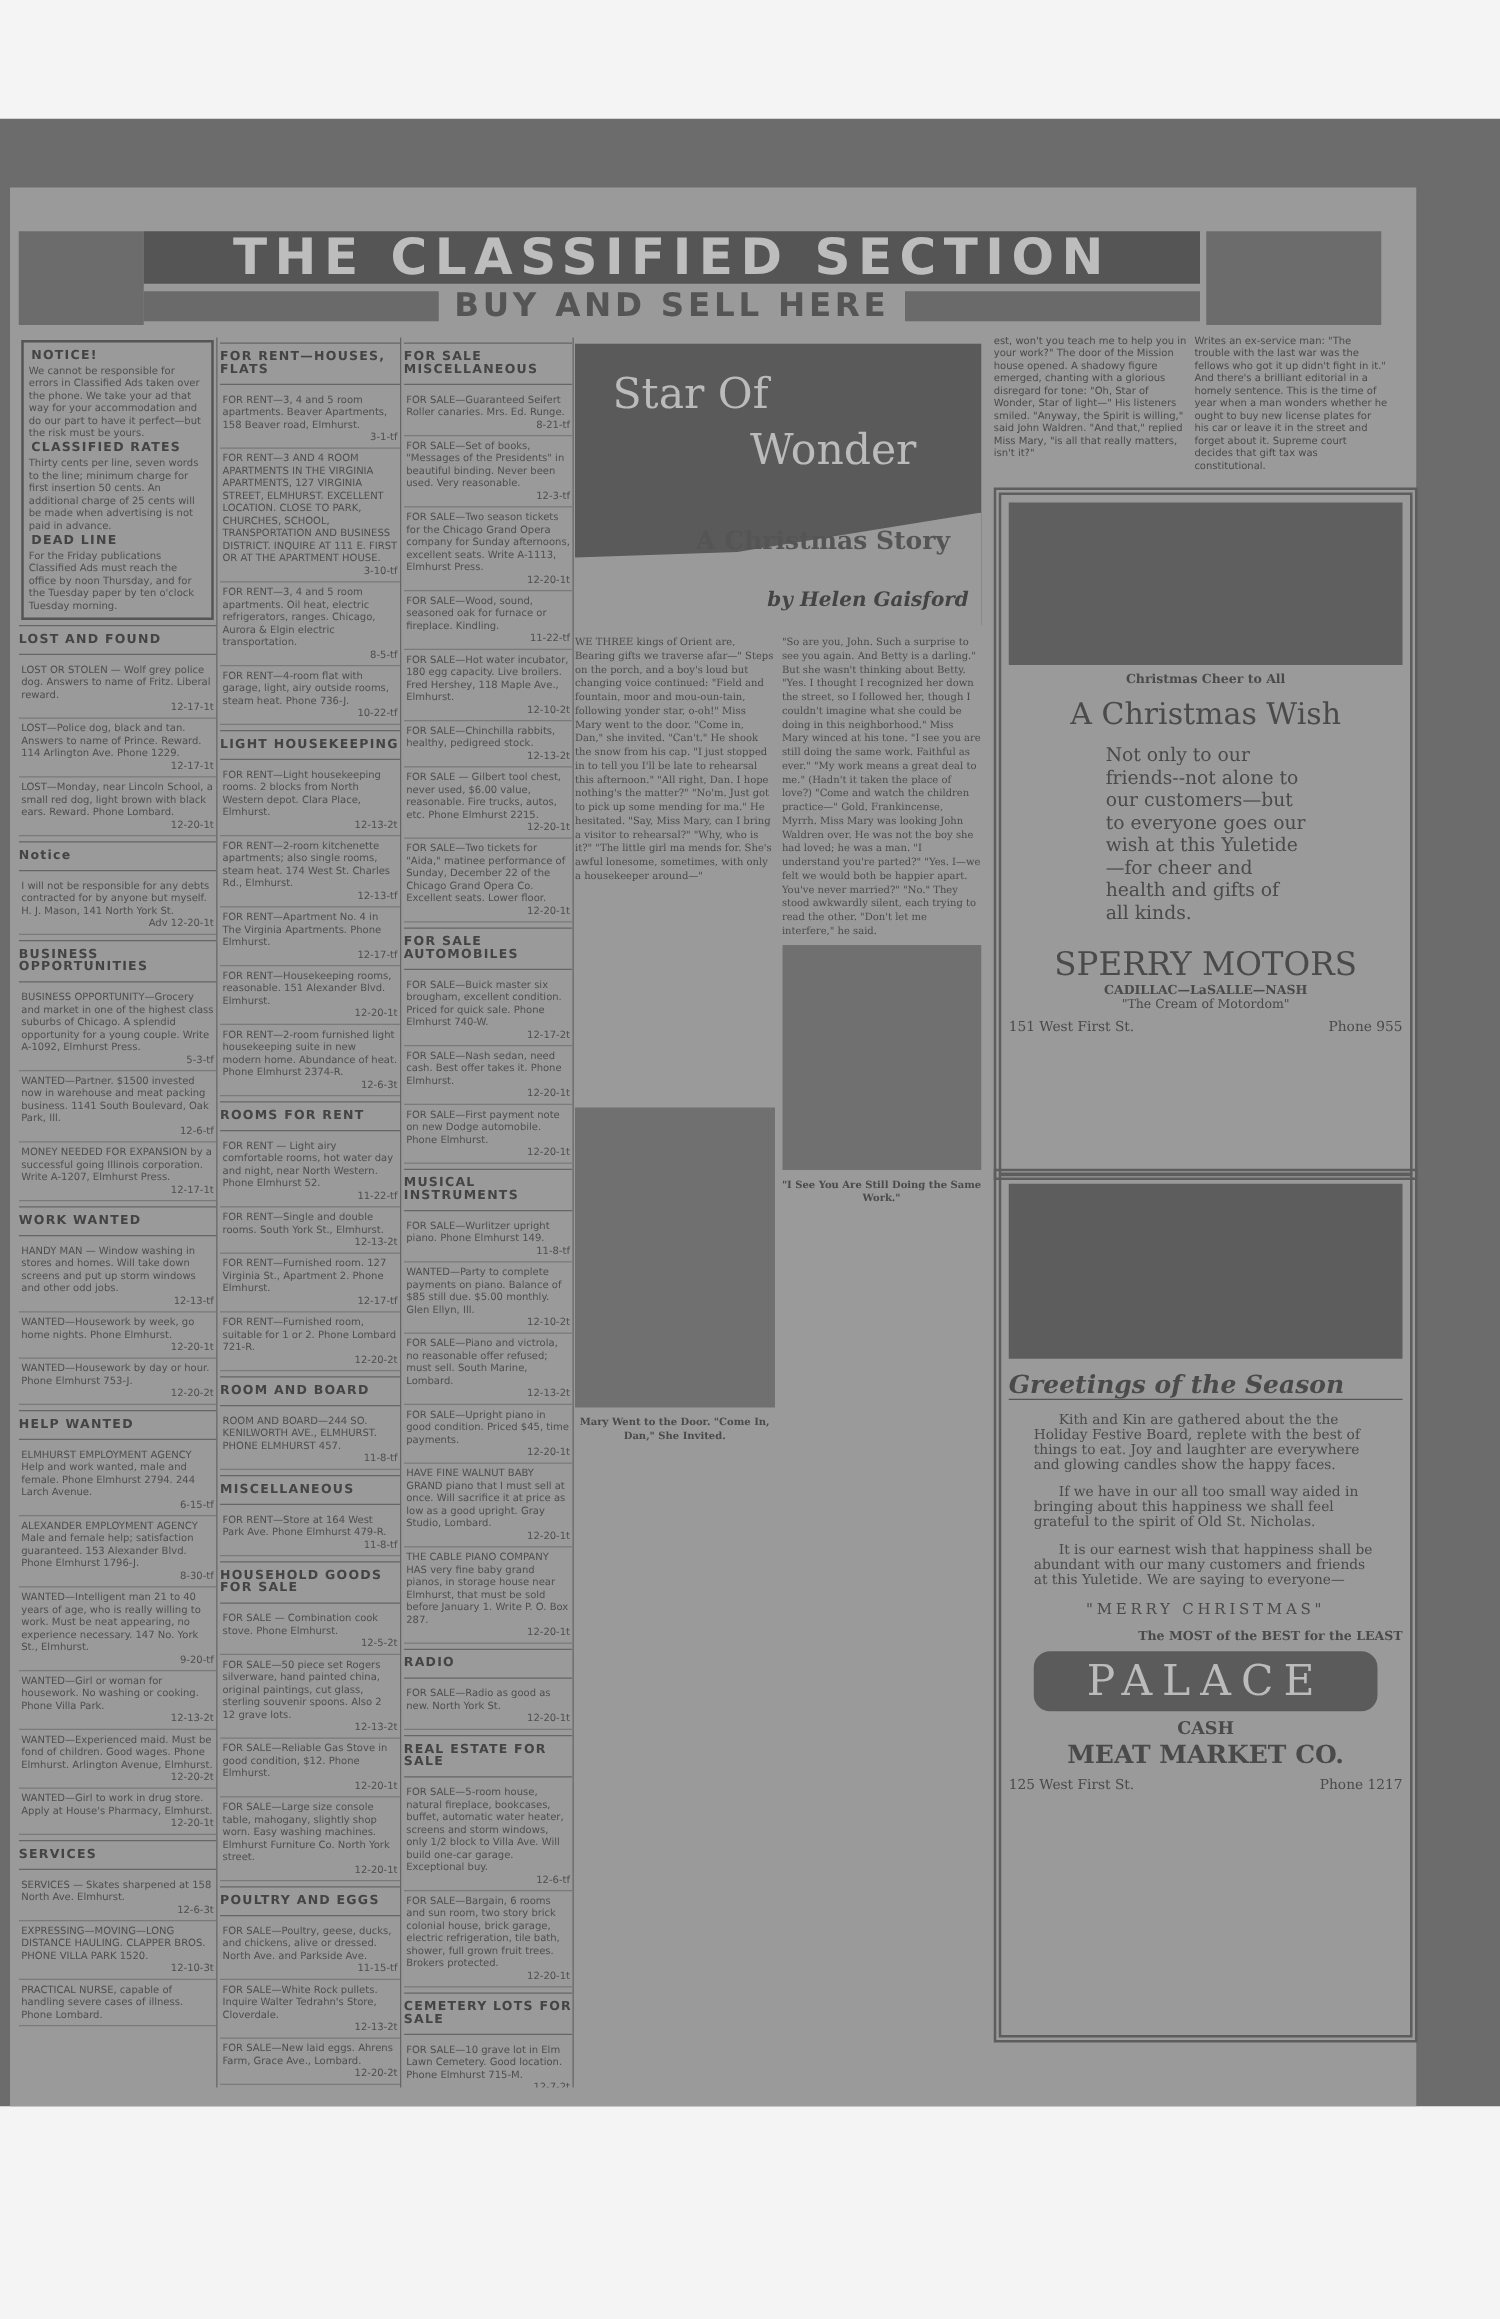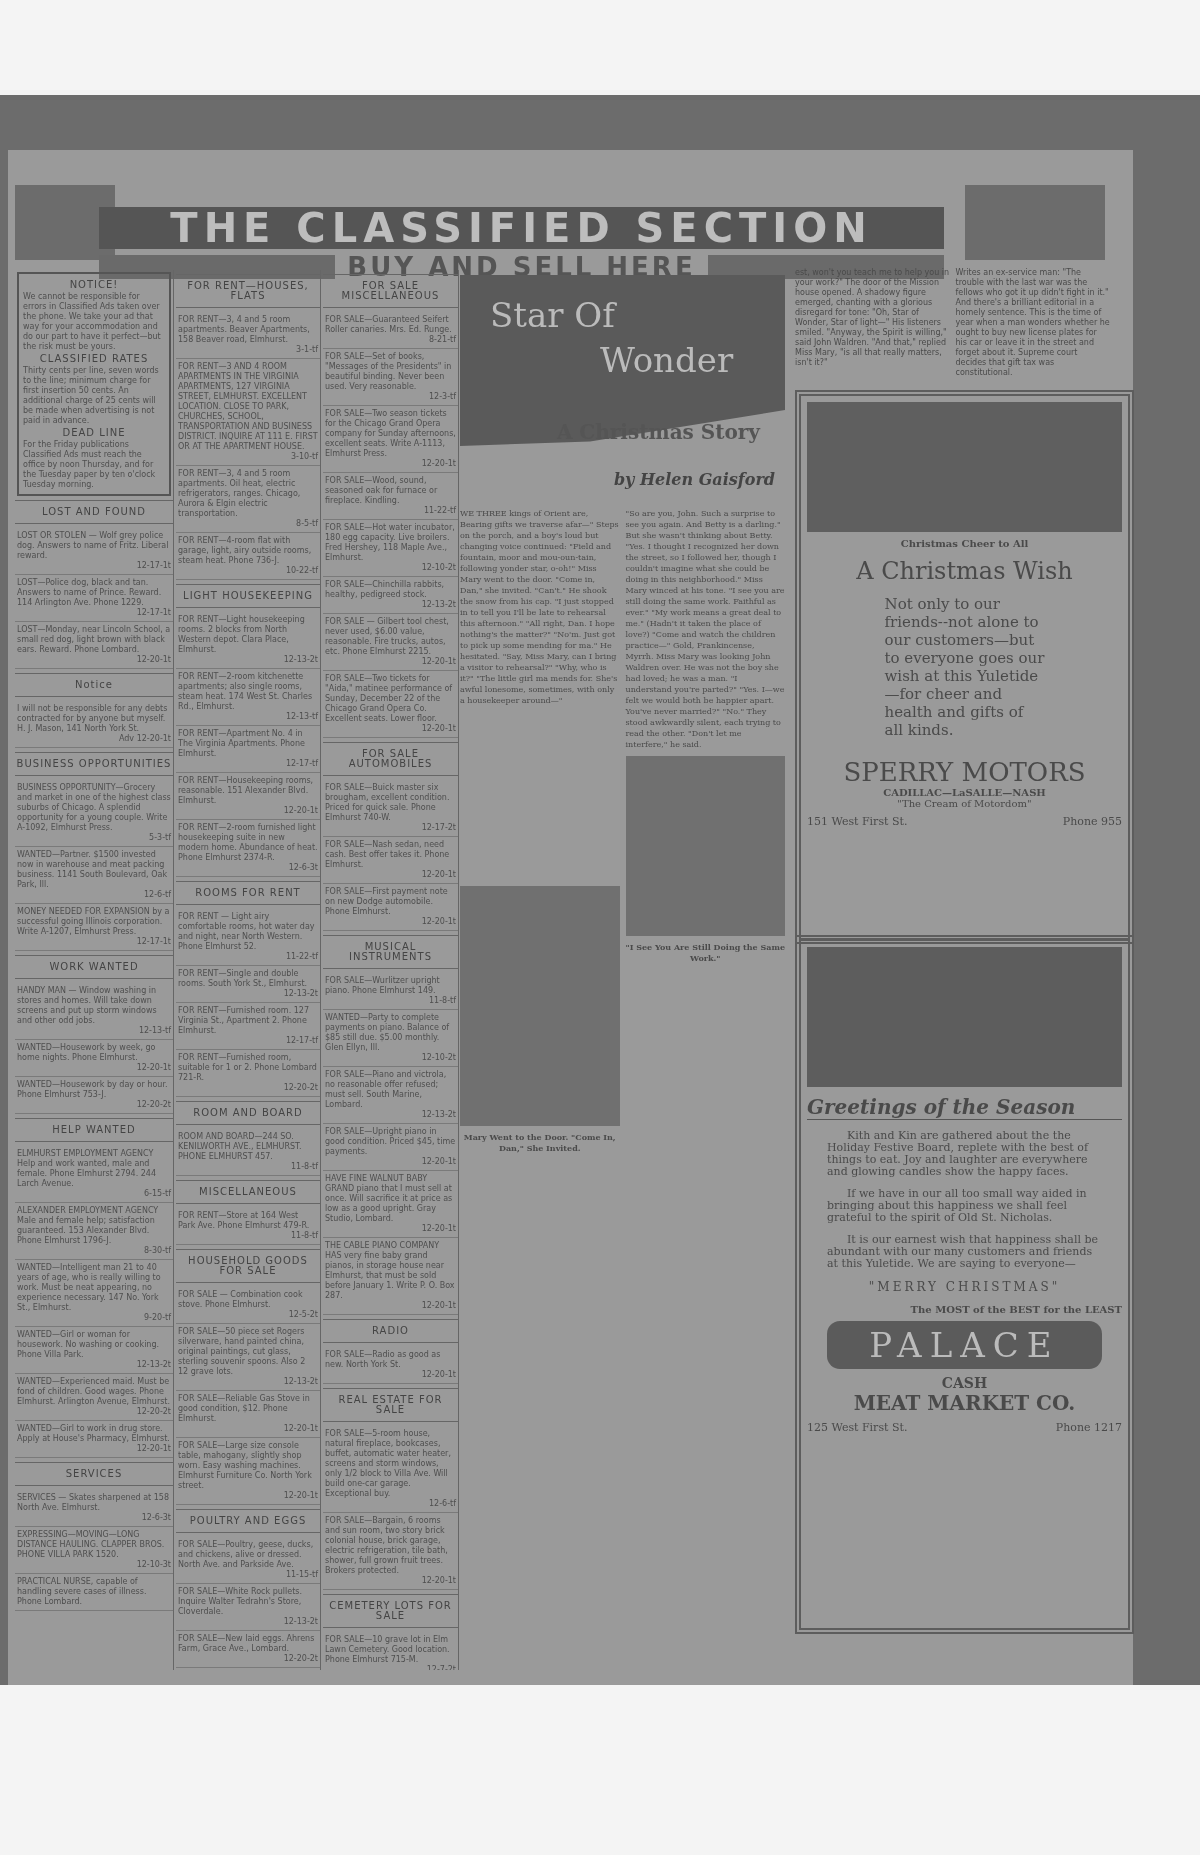--- a/index.html
+++ b/index.html
@@ -1,26 +1,26 @@
 <!DOCTYPE html>
 <html><head>
 <meta charset="utf-8">
 <style>
   html,body{margin:0;padding:0;}
   body{width:1200px;height:1855px;background:#f4f4f4;position:relative;overflow:hidden;font-family:"DejaVu Serif",serif;}
   .scan{position:absolute;left:0;top:95px;width:1200px;height:1590px;background:#6c6c6c;}
   .paper{position:absolute;left:8px;top:150px;width:1125px;height:1535px;background:#9a9a9a;}
-  .banner{position:absolute;left:99px;top:185px;width:845px;height:75px;margin-top:22px;}
+  .banner{position:absolute;left:115px;top:185px;width:845px;height:75px;}
   .banner-top{height:42px;background:#555;color:#bdbdbd;font-family:"DejaVu Sans",sans-serif;font-weight:bold;font-size:40px;letter-spacing:6px;text-align:center;line-height:42px;}
   .banner-bot{height:30px;display:flex;align-items:center;margin-top:3px;}
   .banner-bot .bar{flex:1;height:24px;background:#6a6a6a;}
   .banner-bot .mid{padding:0 12px;color:#555;font-family:"DejaVu Sans",sans-serif;font-weight:bold;font-size:26px;letter-spacing:3px;}
   .figs{position:absolute;top:185px;width:100px;height:75px;background:#6c6c6c;}
   .col{position:absolute;top:270px;border-right:1px solid #666;font-family:"DejaVu Sans",sans-serif;font-size:8px;color:#4e4e4e;line-height:10px;overflow:hidden;}
-  .col .hd{text-align:center;font-weight:normal;font-size:10px;letter-spacing:1px;padding:6px 0;border-top:1px solid #666;border-bottom:1px solid #666;margin:4px 0;color:#444;}
+  .col .hd{font-weight:bold;font-size:10px;letter-spacing:1px;padding:6px 0;border-top:1px solid #666;border-bottom:1px solid #666;margin:4px 0;color:#444;}
   .col .ad{padding:3px 2px;border-bottom:1px solid #7a7a7a;}
   .col .ad .d{text-align:right;}
   .notice{border:2px solid #555;padding:4px;margin:2px;}
   .story{position:absolute;left:460px;top:275px;width:325px;}
   .story-head{height:225px;background:#5a5a5a;position:relative;color:#bbb;}
   .story-head .t1{position:absolute;left:30px;top:20px;font-size:34px;font-family:"DejaVu Serif",serif;}
   .story-head .t2{position:absolute;left:140px;top:65px;font-size:34px;}
   .story-head .sub{position:absolute;right:25px;top:145px;font-size:20px;color:#555;font-weight:bold;text-align:center;}
   .story-head .by{position:absolute;right:10px;top:195px;font-size:16px;font-style:italic;font-weight:bold;color:#444;}
   .story-head .ground{position:absolute;left:0;right:0;bottom:0;height:90px;background:#9a9a9a;clip-path:polygon(0 40%,40% 35%,100% 0,100% 100%,0 100%);}

